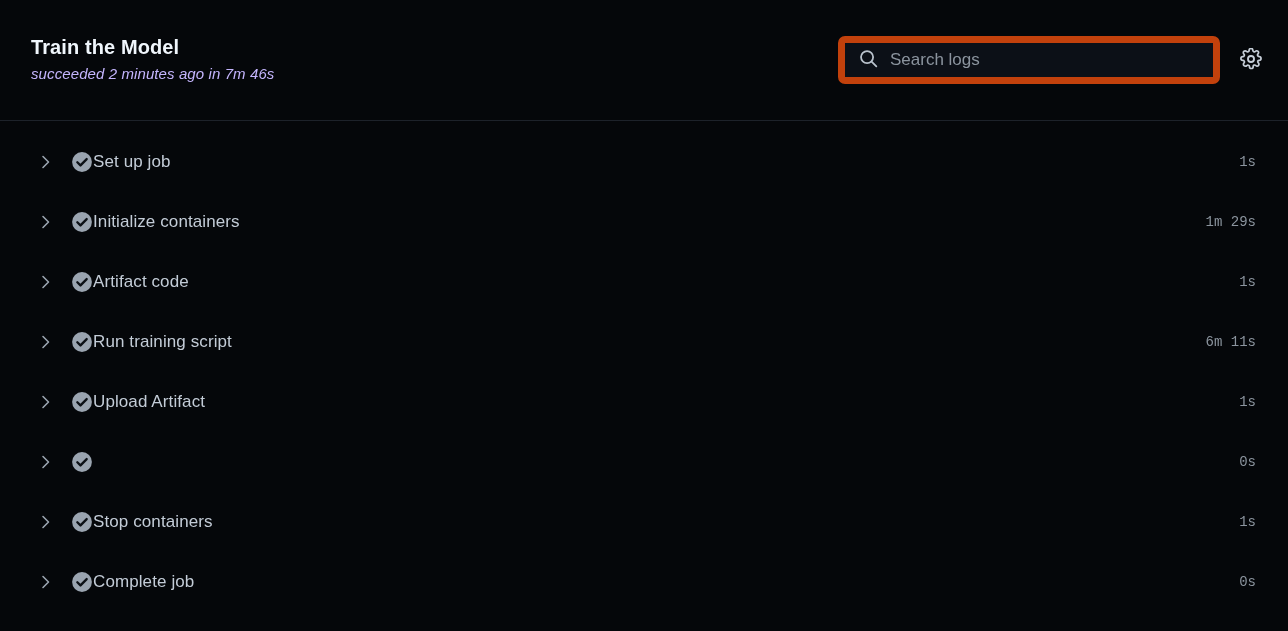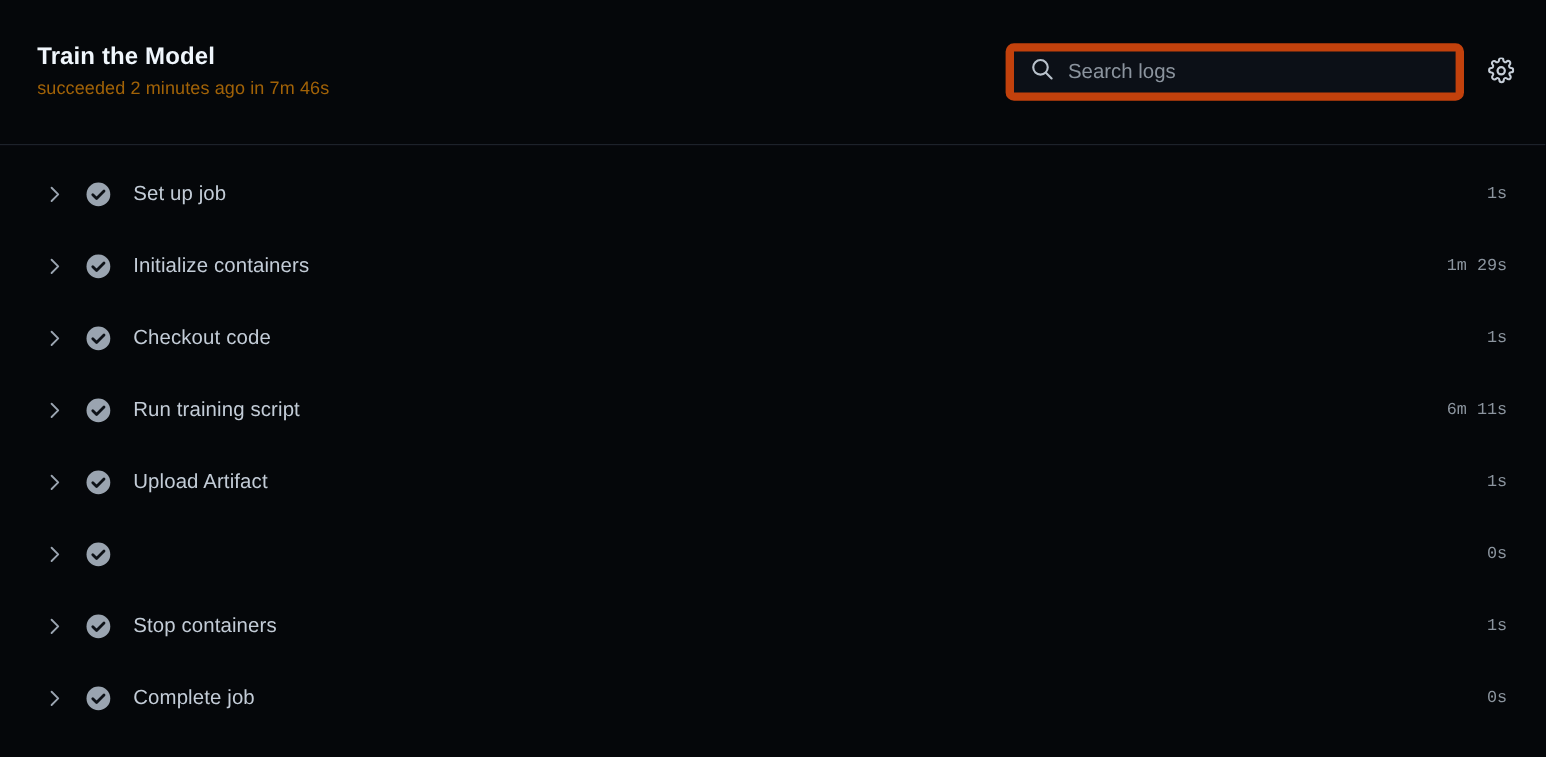--- a/index.html
+++ b/index.html
@@ -46,24 +46,25 @@
     font-size: 20px;
     font-weight: bold;
     color: #f0f6fc;
     line-height: 28px;
     letter-spacing: .1px;
   }
 
   .job-subtitle {
     font-size: 15px;
     font-weight: normal;
-    color: #a16207;
+    color: #c4b5fd;
     line-height: 22px;
     margin-top: 2px;
     letter-spacing: .1px;
+    font-style: italic;
   }
 
   .header-actions {
     position: absolute;
     right: 20px;
     top: 36px;
     display: flex;
     align-items: center;
     gap: 14px;
   }
@@ -144,21 +145,20 @@
 
   .status-icon {
     flex: 0 0 22px;
     width: 22px;
     height: 22px;
     margin-left: 11px;
     display: block;
   }
 
   .step-label {
-    margin-left: 18px;
     font-size: 17px;
     line-height: 24px;
     color: #c3ccd7;
     letter-spacing: .1px;
     white-space: nowrap;
   }
 
   .spacer { flex: 1 1 auto; }
 
   .step-duration {
@@ -244,21 +244,21 @@
       <svg width="13" height="16" viewBox="0 0 12 16" fill="none" aria-hidden="true">
         <path d="M3.5 2.5 9 8l-5.5 5.5" stroke="currentColor" stroke-width="1.6" stroke-linecap="round" stroke-linejoin="round"></path>
       </svg>
     </span>
     <span class="status-icon">
       <svg width="22" height="22" viewBox="0 0 16 16" aria-hidden="true">
         <circle cx="8" cy="8" r="7.2" fill="#9aa4b0"></circle>
         <path d="M4.6 8.2 6.9 10.5l4.5-4.6" stroke="#0d1117" stroke-width="1.7" fill="none" stroke-linecap="round" stroke-linejoin="round"></path>
       </svg>
     </span>
-    <span class="step-label">Checkout code</span>
+    <span class="step-label">Artifact code</span>
     <span class="spacer"></span>
     <span class="step-duration">1s</span>
   </div>
       <div class="step-row">
     <span class="chevron">
       <svg width="13" height="16" viewBox="0 0 12 16" fill="none" aria-hidden="true">
         <path d="M3.5 2.5 9 8l-5.5 5.5" stroke="currentColor" stroke-width="1.6" stroke-linecap="round" stroke-linejoin="round"></path>
       </svg>
     </span>
     <span class="status-icon">

